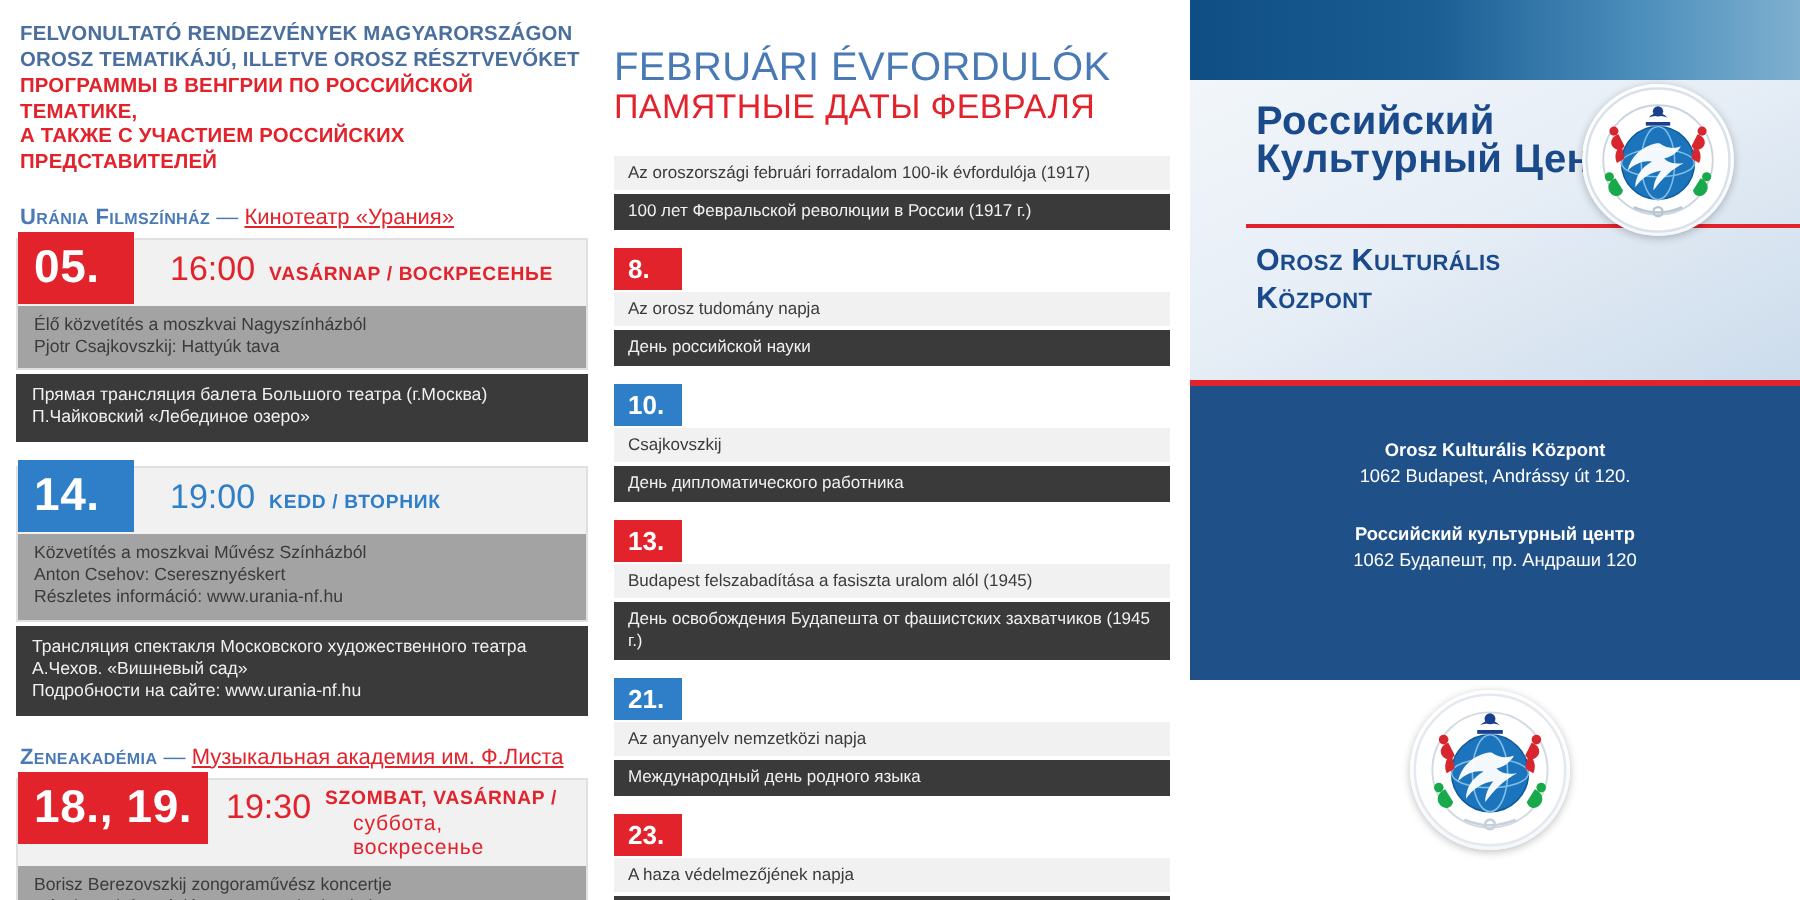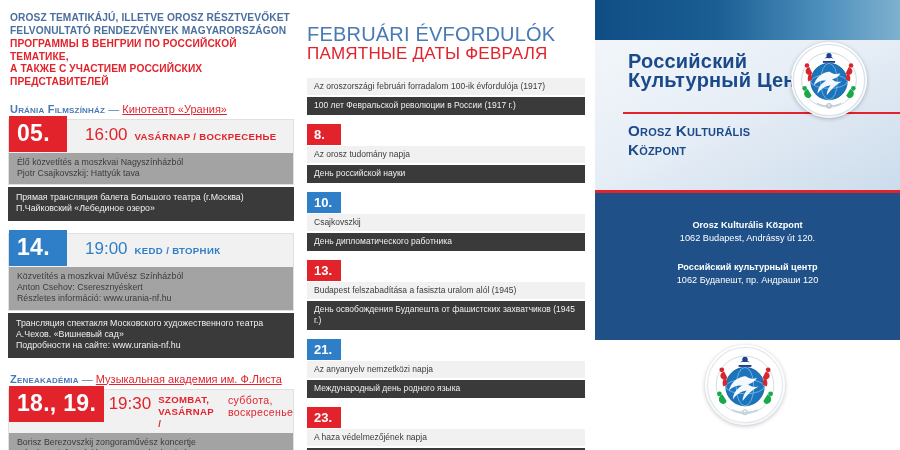--- a/index.html
+++ b/index.html
@@ -41,21 +41,21 @@
 
   .evt-hu{background:#a3a3a3;border:1px solid #e0e0e0;border-top:none;
           padding:4px 8px 5px 8px;color:#3b3b3b;font-size:8.8px;line-height:11.3px;}
   .evt-ru{background:#3a3a3a;color:#f0f0f0;padding:5px 8px 6px 8px;
           font-size:8.8px;line-height:11.3px;margin-top:2px;}
   .evt-hu div,.evt-ru div{white-space:nowrap;overflow:hidden;}
 
   
   .evt-head.tall{height:44px;}
   .timerow.two{top:4px;flex-direction:row;align-items:flex-start;}
-  .dw-two{display:flex;flex-direction:row;}
+  .dw-two{display:flex;flex-direction:column;}
   .dw-two .l2{text-align:left;padding-left:14px;font-variant:normal;text-transform:none;font-weight:400;font-size:10.6px;}
 
   
   .col-mid{position:absolute;left:307px;top:0;width:278px;height:450px;}
   .mid-title{padding-top:24px;}
   .mid-title .hu{color:#4a7ab5;font-size:20px;font-weight:400;line-height:20px;letter-spacing:.2px;}
   .mid-title .ru{color:#e2232c;font-size:17px;font-weight:400;line-height:20px;letter-spacing:.2px;}
 
   .anns{margin-top:16px;}
   .ann{margin-bottom:9px;}
@@ -100,22 +100,22 @@
 </style>
 </head>
 <body>
 
 <div class="page">
 
   <div class="col-left">
 
     <div class="intro">
       <div class="hu">
+        <div>FELVONULTATÓ RENDEZVÉNYEK MAGYARORSZÁGON</div>
         <div>OROSZ TEMATIKÁJÚ, ILLETVE OROSZ RÉSZTVEVŐKET</div>
-        <div>FELVONULTATÓ RENDEZVÉNYEK MAGYARORSZÁGON</div>
       </div>
       <div class="ru">
         <div>ПРОГРАММЫ В ВЕНГРИИ ПО РОССИЙСКОЙ ТЕМАТИКЕ,</div>
         <div>А ТАКЖЕ С УЧАСТИЕМ РОССИЙСКИХ ПРЕДСТАВИТЕЛЕЙ</div>
       </div>
     </div>
 
     <div class="venue">
       <span class="v-hu">Uránia Filmszínház</span><span class="v-dash"> — </span><span class="v-ru">Кинотеатр «Урания»</span>
     </div>
@@ -164,21 +164,21 @@
 
     <div class="venue" style="margin-top:15px;">
       <span class="v-hu">Zeneakadémia</span><span class="v-dash"> — </span><span class="v-ru">Музыкальная академия им. Ф.Листа</span>
     </div>
 
     <div class="evt">
       <div class="evt-head tall">
         <div class="daybox red">
           <span>18., 19.</span>
         </div>
-        <div class="timerow two" style="left:104px;justify-content:center;">
+        <div class="timerow two" style="left:104px;">
           <span class="tm red">19:30</span>
           <span class="dw red dw-two">
             <span>SZOMBAT, VASÁRNAP /</span>
             <span class="l2">суббота, воскресенье</span>
           </span>
         </div>
       </div>
       <div class="evt-hu">
         <div>Borisz Berezovszkij zongoraművész koncertje</div>
         <div>Részletes információ: www.zeneakademia.hu</div>

